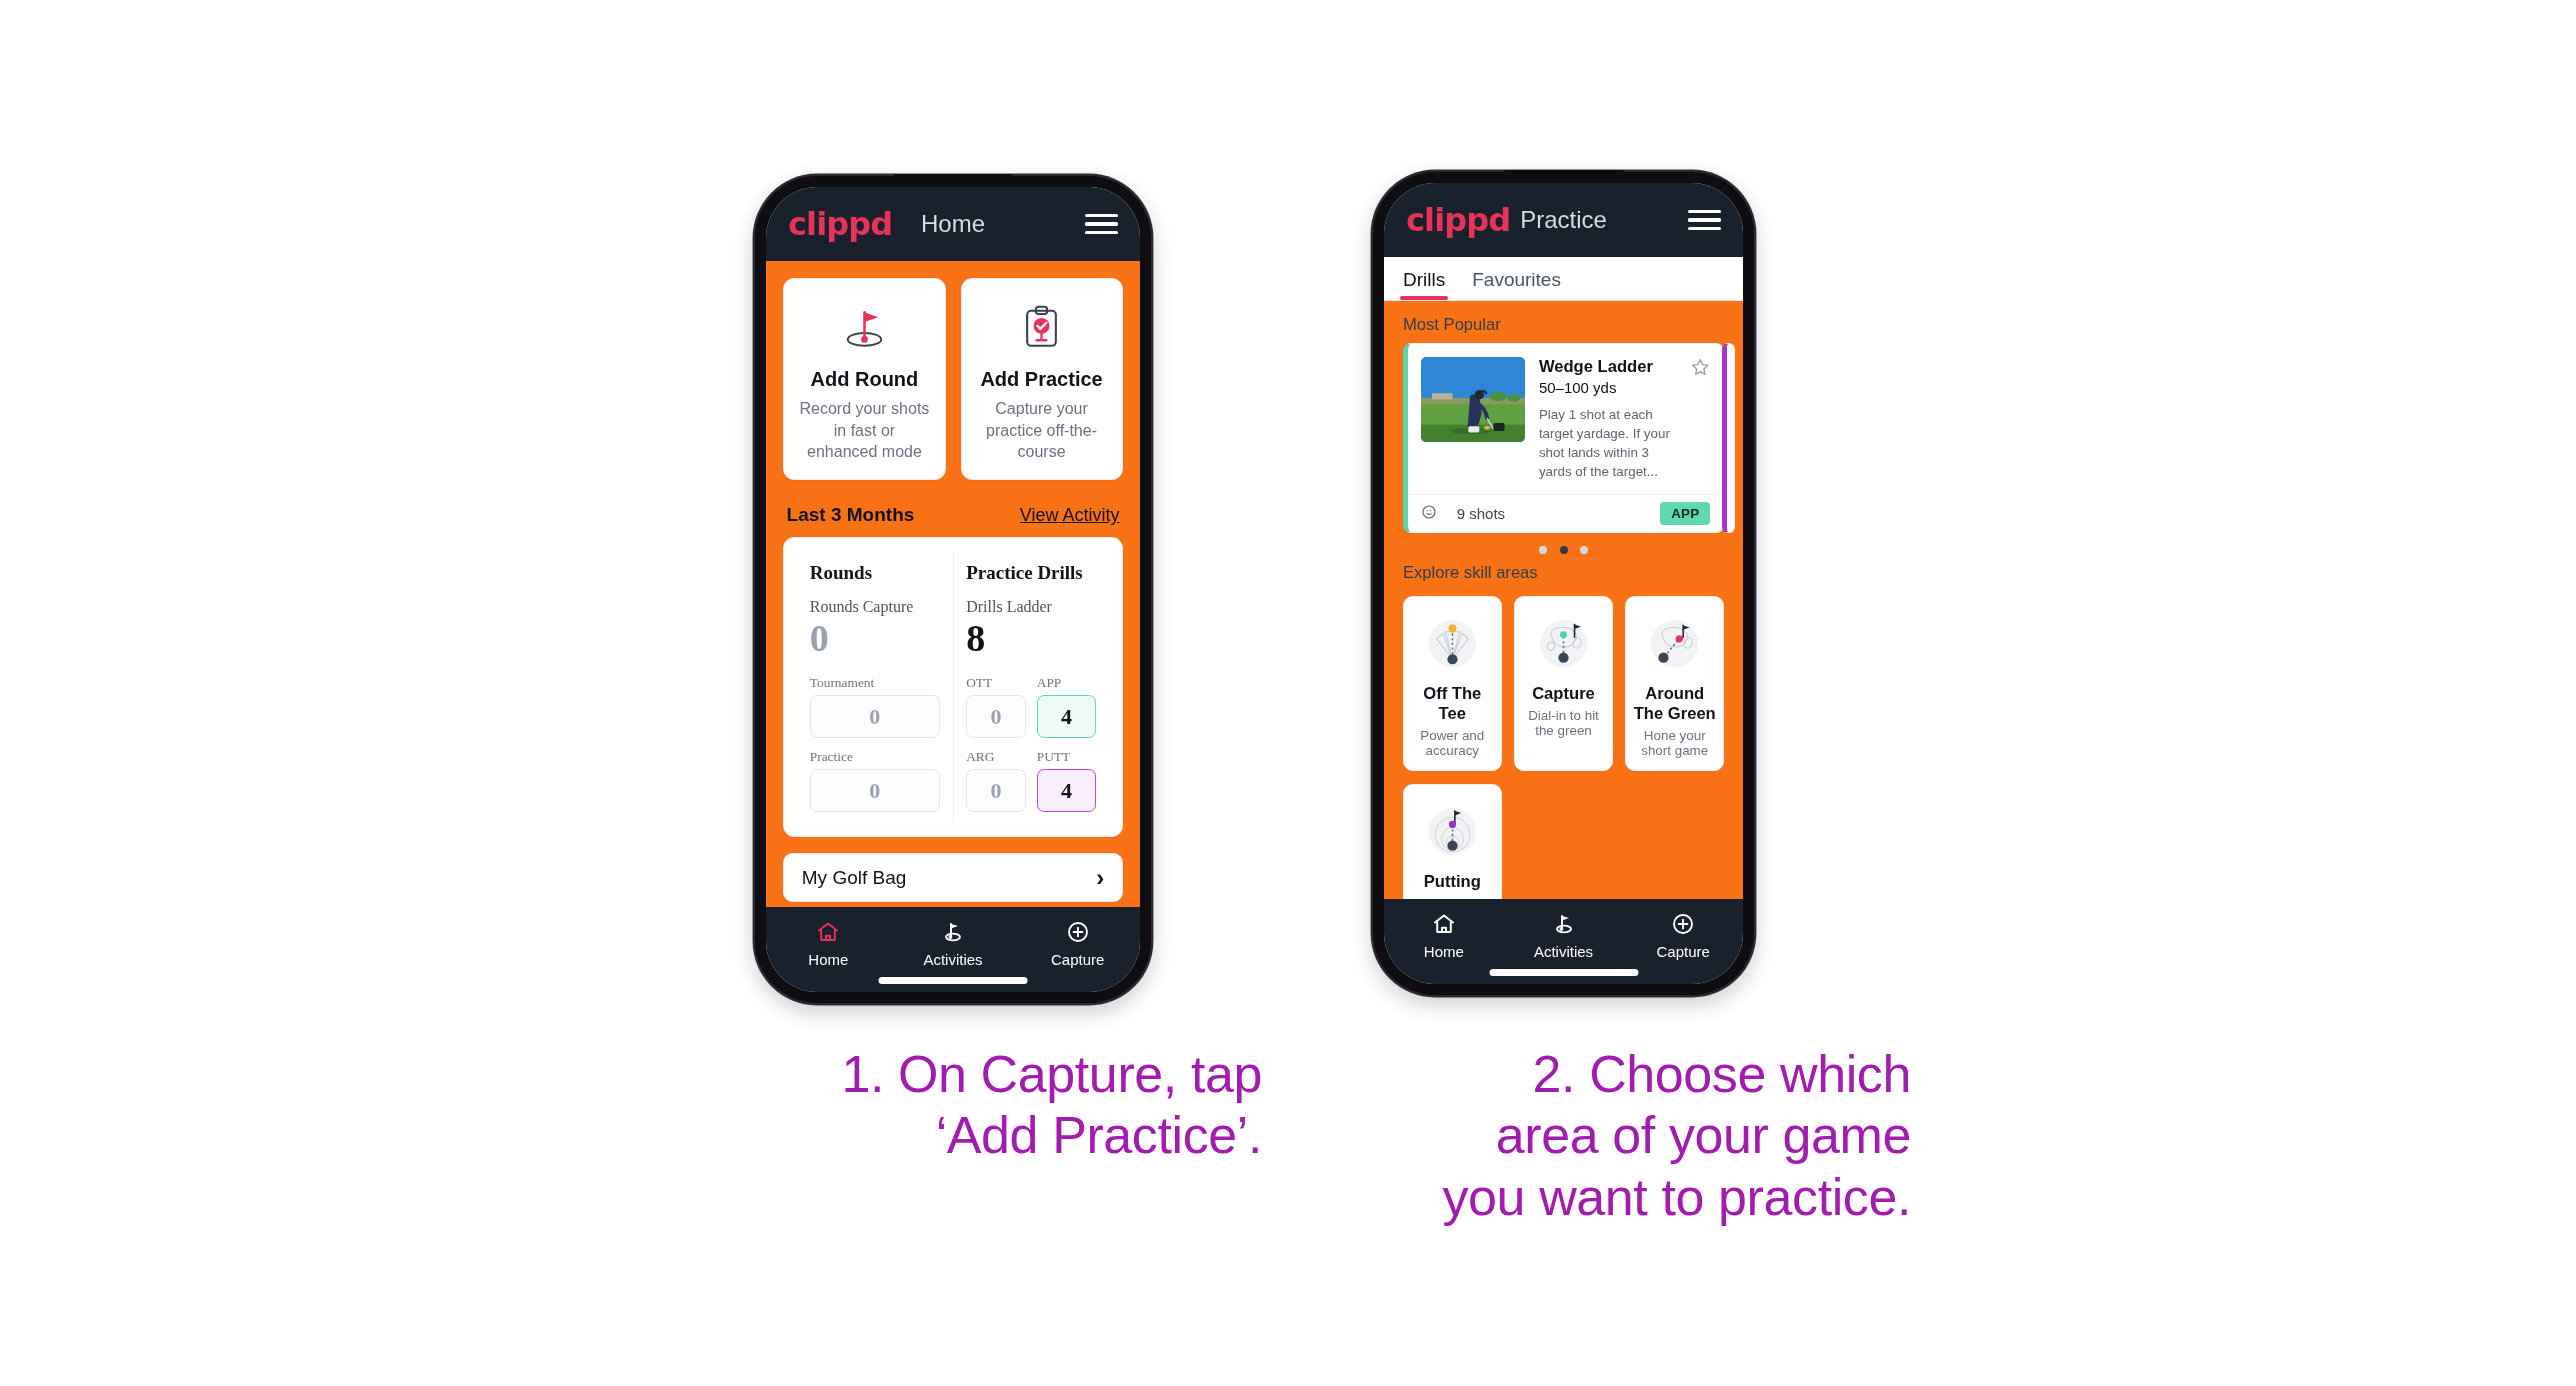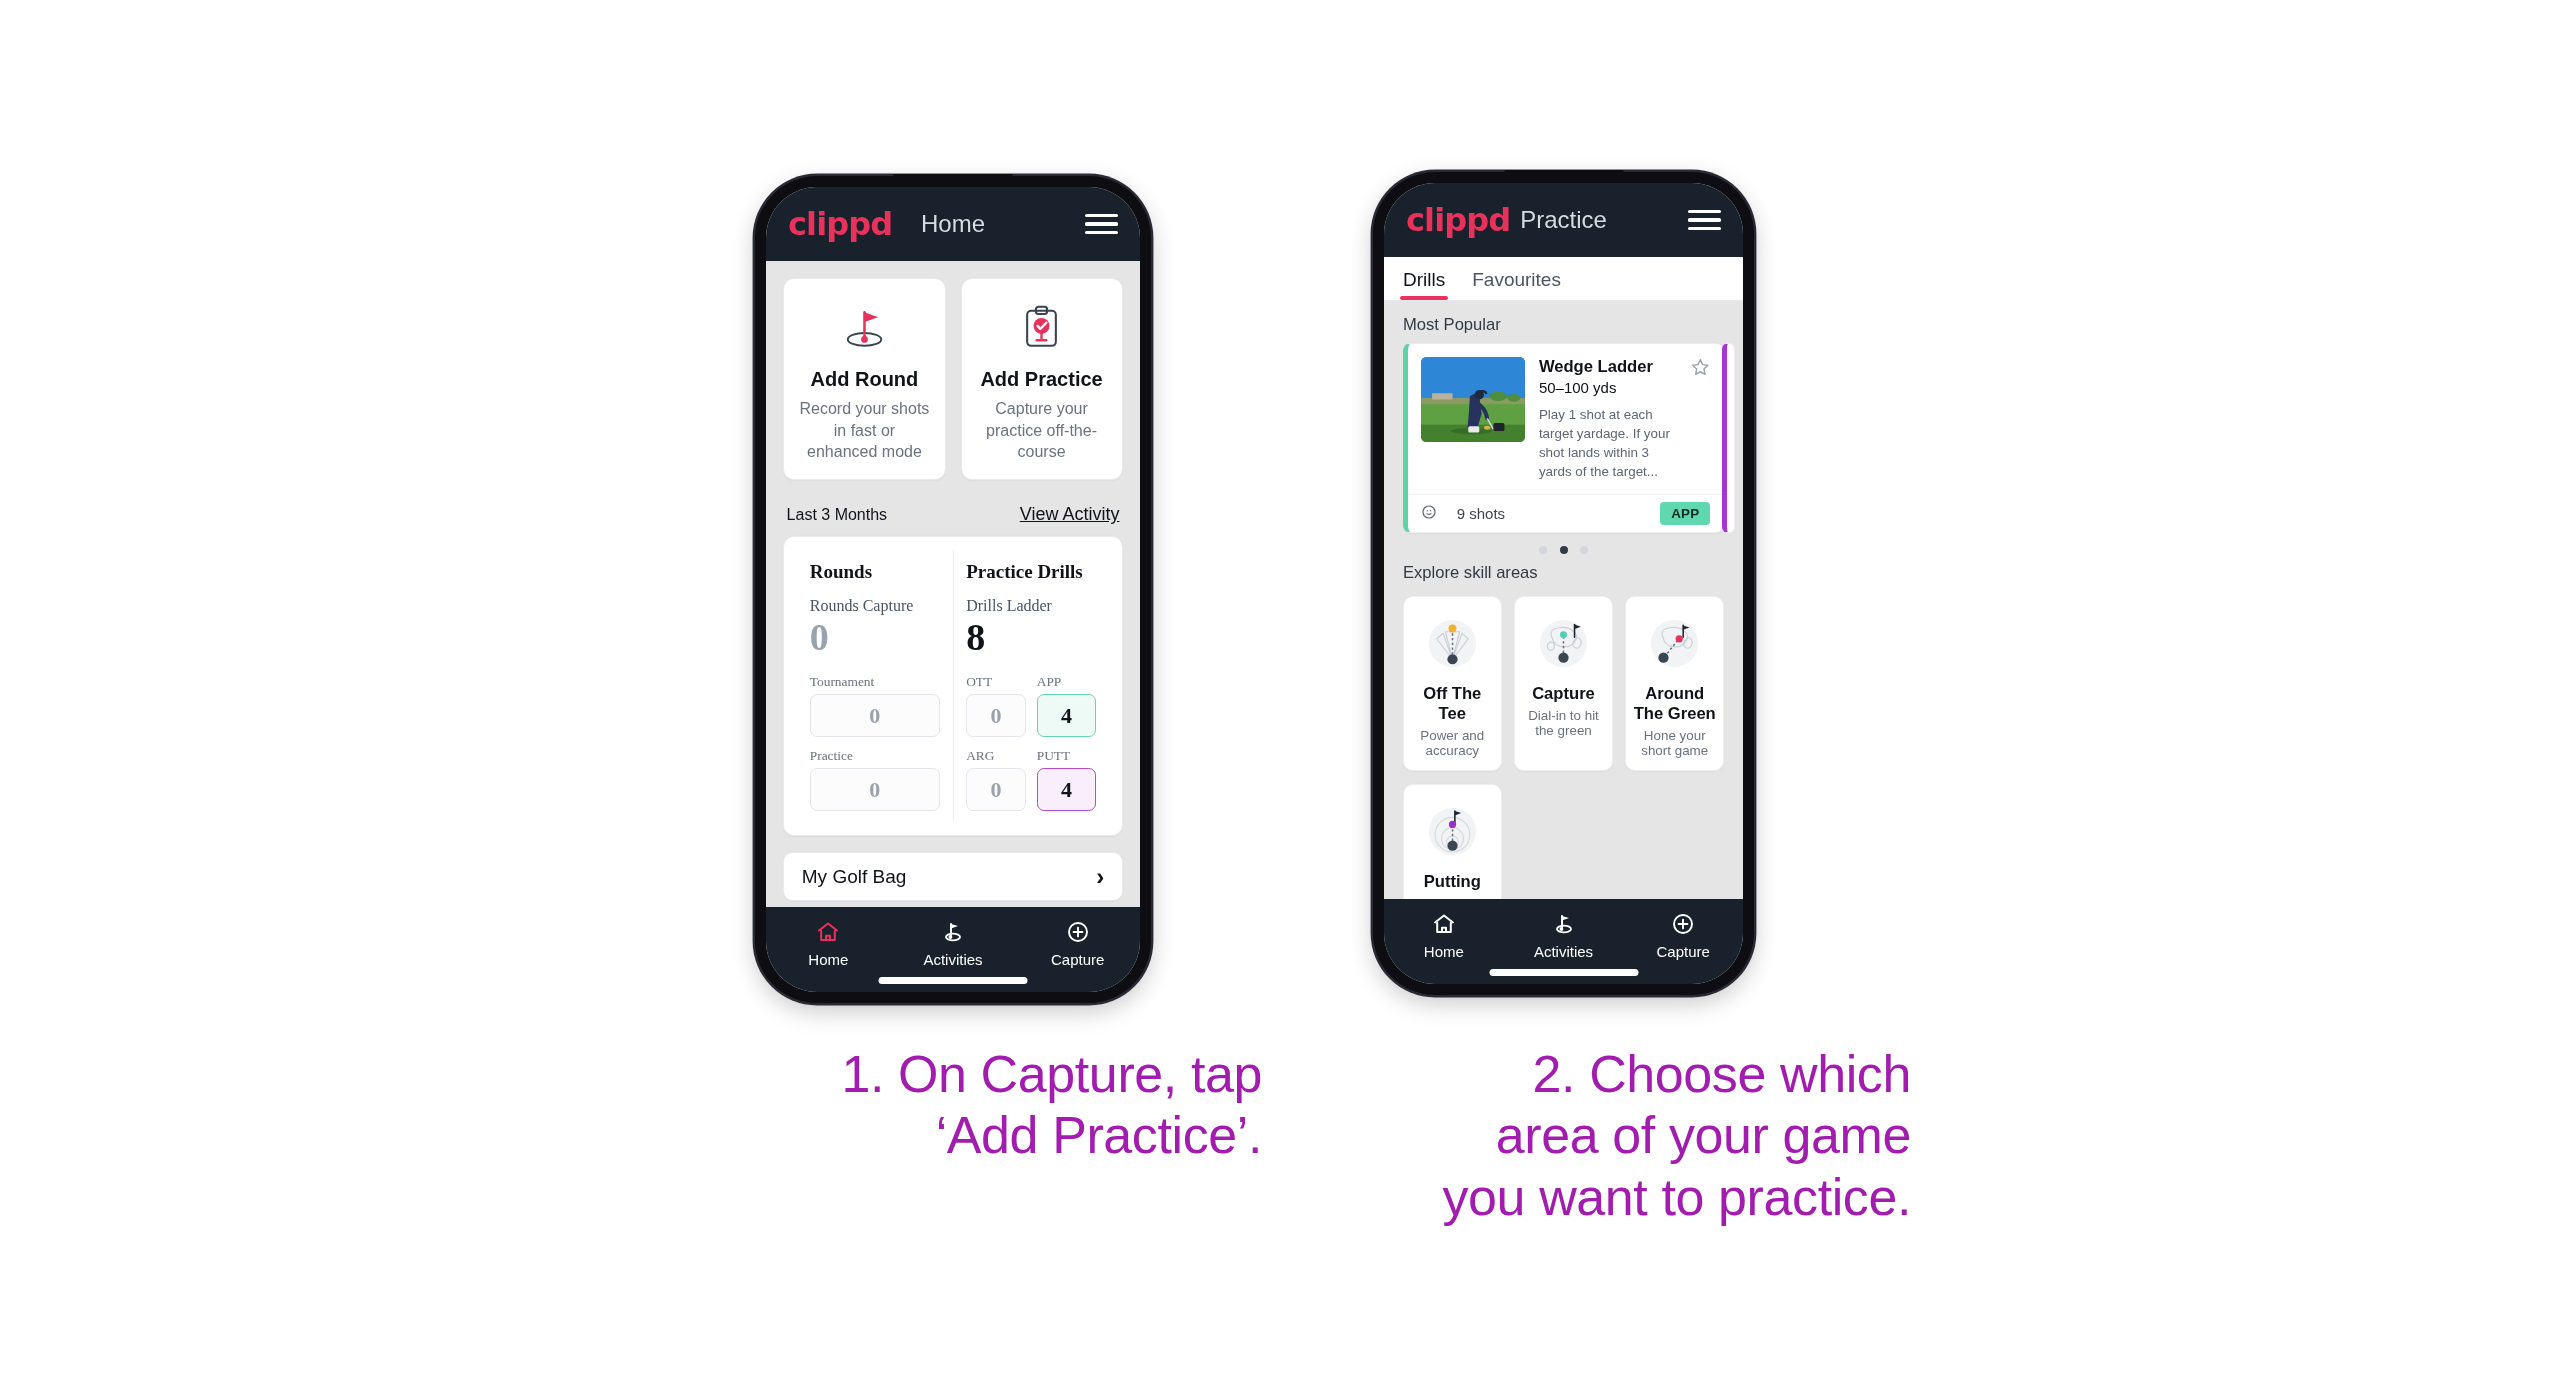--- a/index.html
+++ b/index.html
@@ -47,38 +47,38 @@
     font-family: "DejaVu Sans", sans-serif;
   }
   .appbar-title {
     position: absolute; left: 0; right: 0; text-align: center;
     font-size: 24px; color: #d7dbe0; pointer-events: none;
   }
   .burger { width: 33px; display: flex; flex-direction: column; gap: 5.5px; z-index: 2; }
   .burger i { display: block; height: 3.2px; background: #ffffff; border-radius: 1.6px; }
 
   
-  .scroll { flex: 1 1 auto; overflow: hidden; background: #e5e5e5; }
+  .scroll { flex: 1 1 auto; overflow: hidden; background: #f97316; }
 
   
   .p1-top { padding: 17.4px 17.4px 0 17.4px; display: flex; gap: 15px; }
   .action-card {
     flex: 1; background: #ffffff; border: 0.8px solid #e8eaed; border-radius: 11px;
     padding: 19px 8px 17.4px; text-align: center;
     box-shadow: 0 0.8px 1.6px rgba(16,24,40,.04);
   }
   .action-icon { height: 59px; display: flex; align-items: center; justify-content: center; }
   .action-title { font-size: 20px; font-weight: 700; color: #10131a; margin-top: 11px; }
   .action-sub { font-size: 16px; color: #6b7280; line-height: 1.32; margin-top: 7.1px; padding: 0 6.3px; }
 
   .sec-head {
     display: flex; align-items: baseline; justify-content: space-between;
     padding: 24px 20.6px 11px 20.6px;
   }
-  .sec-title { font-size: 16px; font-weight: 400; color: #10131a; }
+  .sec-title { font-size: 19px; font-weight: 700; color: #10131a; }
   .sec-link { font-size: 18px; color: #10131a; text-decoration: underline; }
 
   .stats-card {
     margin: 0 17.4px; background: #ffffff; border: 0.8px solid #e8eaed;
     border-radius: 11px; padding: 12.7px; display: flex;
     box-shadow: 0 0.8px 1.6px rgba(16,24,40,.04);
     font-family: Liberation Serif, serif;
   }
   .stats-col { flex: 1; padding: 11px 12.7px; }
   .stats-col + .stats-col { border-left: 0.8px solid #edeff2; }

